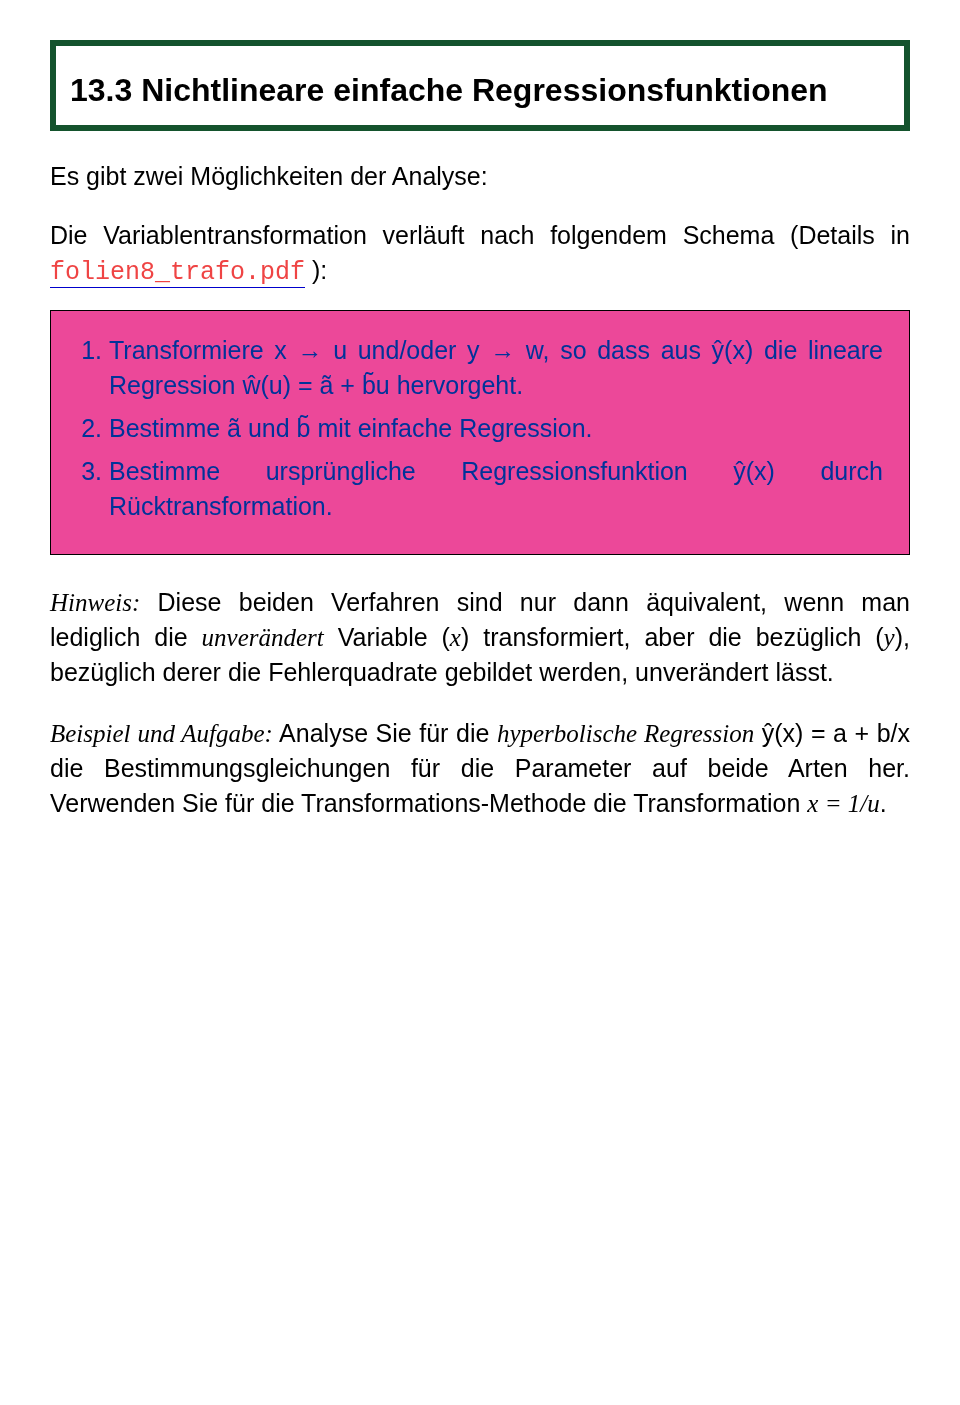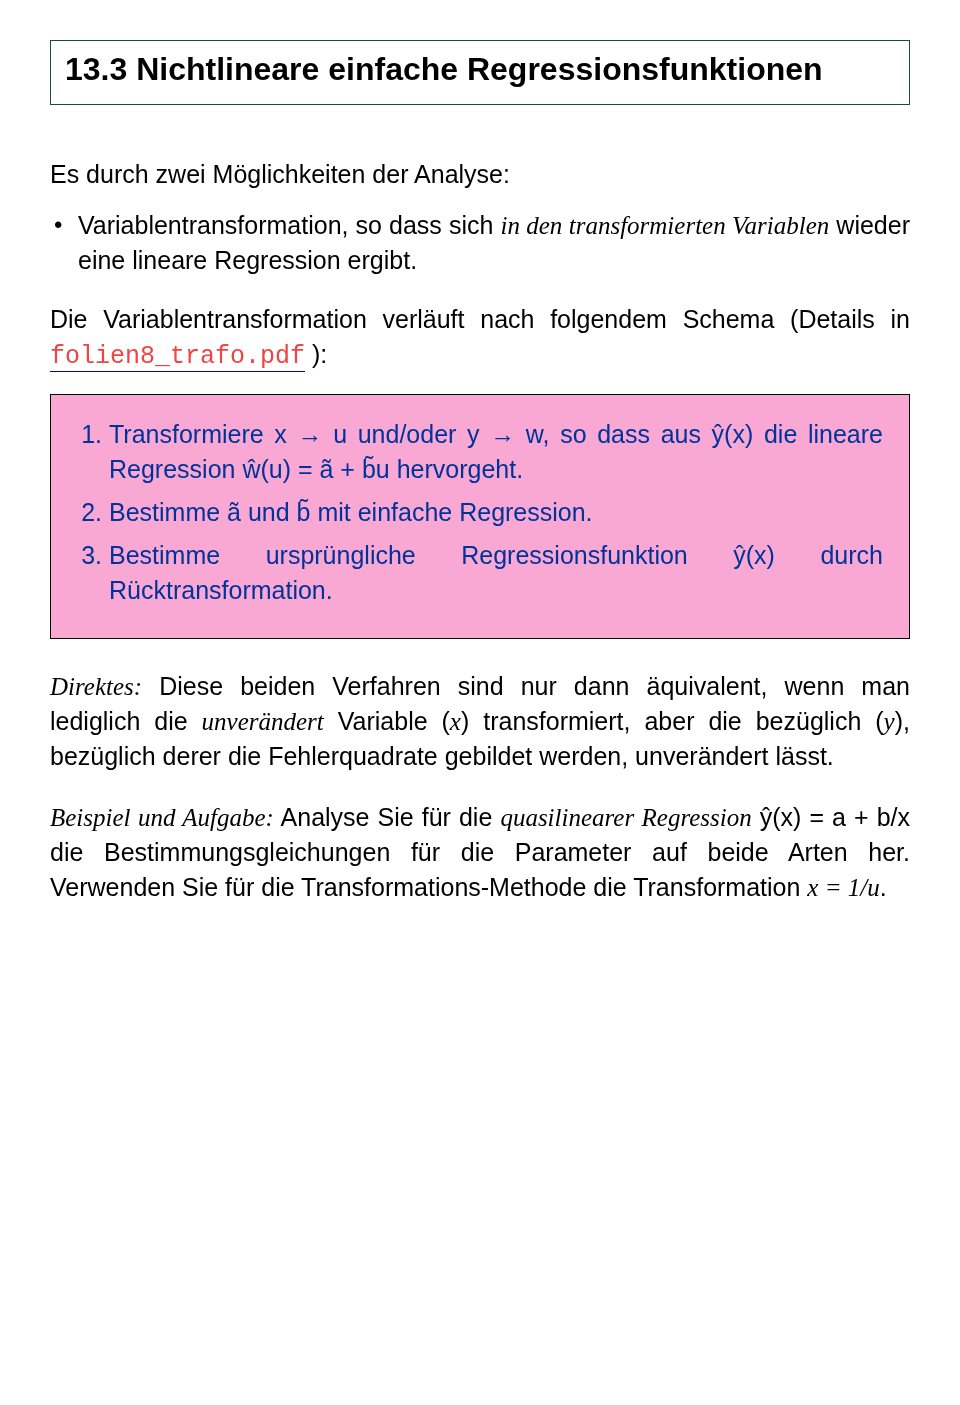--- a/index.html
+++ b/index.html
@@ -6,23 +6,23 @@
     margin: 0;
     padding: 40px 50px;
     font-family: "Helvetica Neue", Helvetica, Arial, sans-serif;
     font-size: 25px;
     line-height: 1.4;
     color: #000;
     background: #fff;
     width: 860px;
   }
   .title-box {
-    border: 1px solid #14532d;
-    padding: 6px 14px 12px 14px;
-    margin-bottom: 52px;
+    border: 6px solid #14532d;
+    padding: 22px 14px 12px 14px;
+    margin-bottom: 28px;
   }
   .title-box h1 {
     margin: 0;
     font-size: 32px;
     font-weight: bold;
   }
   p { margin: 0 0 16px 0; text-align: justify; }
   ul.bullets {
     list-style: none;
     padding: 0;
@@ -39,21 +39,21 @@
     position: absolute;
     left: 4px;
     top: 0;
     font-size: 24px;
   }
   .ital { font-style: italic; font-family: Georgia, "Times New Roman", serif; }
   .math { font-family: Georgia, "Times New Roman", serif; font-style: italic; }
   .tt { font-family: "Courier New", monospace; color: #ef4444; border-bottom: 1px solid #0000cc; }
   .schema-box {
     border: 1px solid #000;
-    background: #f9a8d4;
+    background: #ec4899;
     padding: 22px 26px 22px 26px;
     margin: 20px 0 30px 0;
   }
   ol.steps {
     margin: 0;
     padding-left: 32px;
     color: #003399;
   }
   ol.steps li {
     margin-bottom: 8px;
@@ -61,41 +61,38 @@
   }
   .spacer { height: 10px; }
 </style>
 </head>
 <body>
 
 <div class="title-box">
   <h1>13.3 Nichtlineare einfache Regressionsfunktionen</h1>
 </div>
 
-<p>Es durch zwei Möglichkeiten der Analyse:</p>
+<p>Es gibt zwei Möglichkeiten der Analyse:</p>
 
 <ul class="bullets">
-  <li>
-    <span>Variablentransformation, so dass sich </span><span class="ital">in den transformierten Variablen</span><span> wieder eine lineare Regression ergibt.</span>
-  </li>
 </ul>
 
 <p>
   <span>Die Variablentransformation verläuft nach folgendem Schema (Details in </span><span class="tt">folien8_trafo.pdf</span><span> ):</span>
 </p>
 
 <div class="schema-box">
   <ol class="steps">
     <li><span>Transformiere x → u und/oder y → w, so dass aus ŷ(x) die lineare Regression ŵ(u) = ã + b̃u hervorgeht.</span></li>
     <li><span>Bestimme ã und b̃ mit einfache Regression.</span></li>
     <li><span>Bestimme ursprüngliche Regressionsfunktion ŷ(x) durch Rücktransformation.</span></li>
   </ol>
 </div>
 
 <p>
-  <span class="ital">Direktes:</span><span> Diese beiden Verfahren sind nur dann äquivalent, wenn man lediglich die </span><span class="ital">unverändert</span><span> Variable (</span><span class="math">x</span><span>) transformiert, aber die bezüglich (</span><span class="math">y</span><span>), bezüglich derer die Fehlerquadrate gebildet werden, unverändert lässt.</span>
+  <span class="ital">Hinweis:</span><span> Diese beiden Verfahren sind nur dann äquivalent, wenn man lediglich die </span><span class="ital">unverändert</span><span> Variable (</span><span class="math">x</span><span>) transformiert, aber die bezüglich (</span><span class="math">y</span><span>), bezüglich derer die Fehlerquadrate gebildet werden, unverändert lässt.</span>
 </p>
 
 <div class="spacer"></div>
 
 <p>
-  <span class="ital">Beispiel und Aufgabe:</span><span> Analyse Sie für die </span><span class="ital">quasilinearer Regression</span><span> ŷ(x) = a + b/x die Bestimmungsgleichungen für die Parameter auf beide Arten her. Verwenden Sie für die Transformations-Methode die Transformation </span><span class="math">x = 1/u</span><span>.</span>
+  <span class="ital">Beispiel und Aufgabe:</span><span> Analyse Sie für die </span><span class="ital">hyperbolische Regression</span><span> ŷ(x) = a + b/x die Bestimmungsgleichungen für die Parameter auf beide Arten her. Verwenden Sie für die Transformations-Methode die Transformation </span><span class="math">x = 1/u</span><span>.</span>
 </p>
 
 </body></html>

